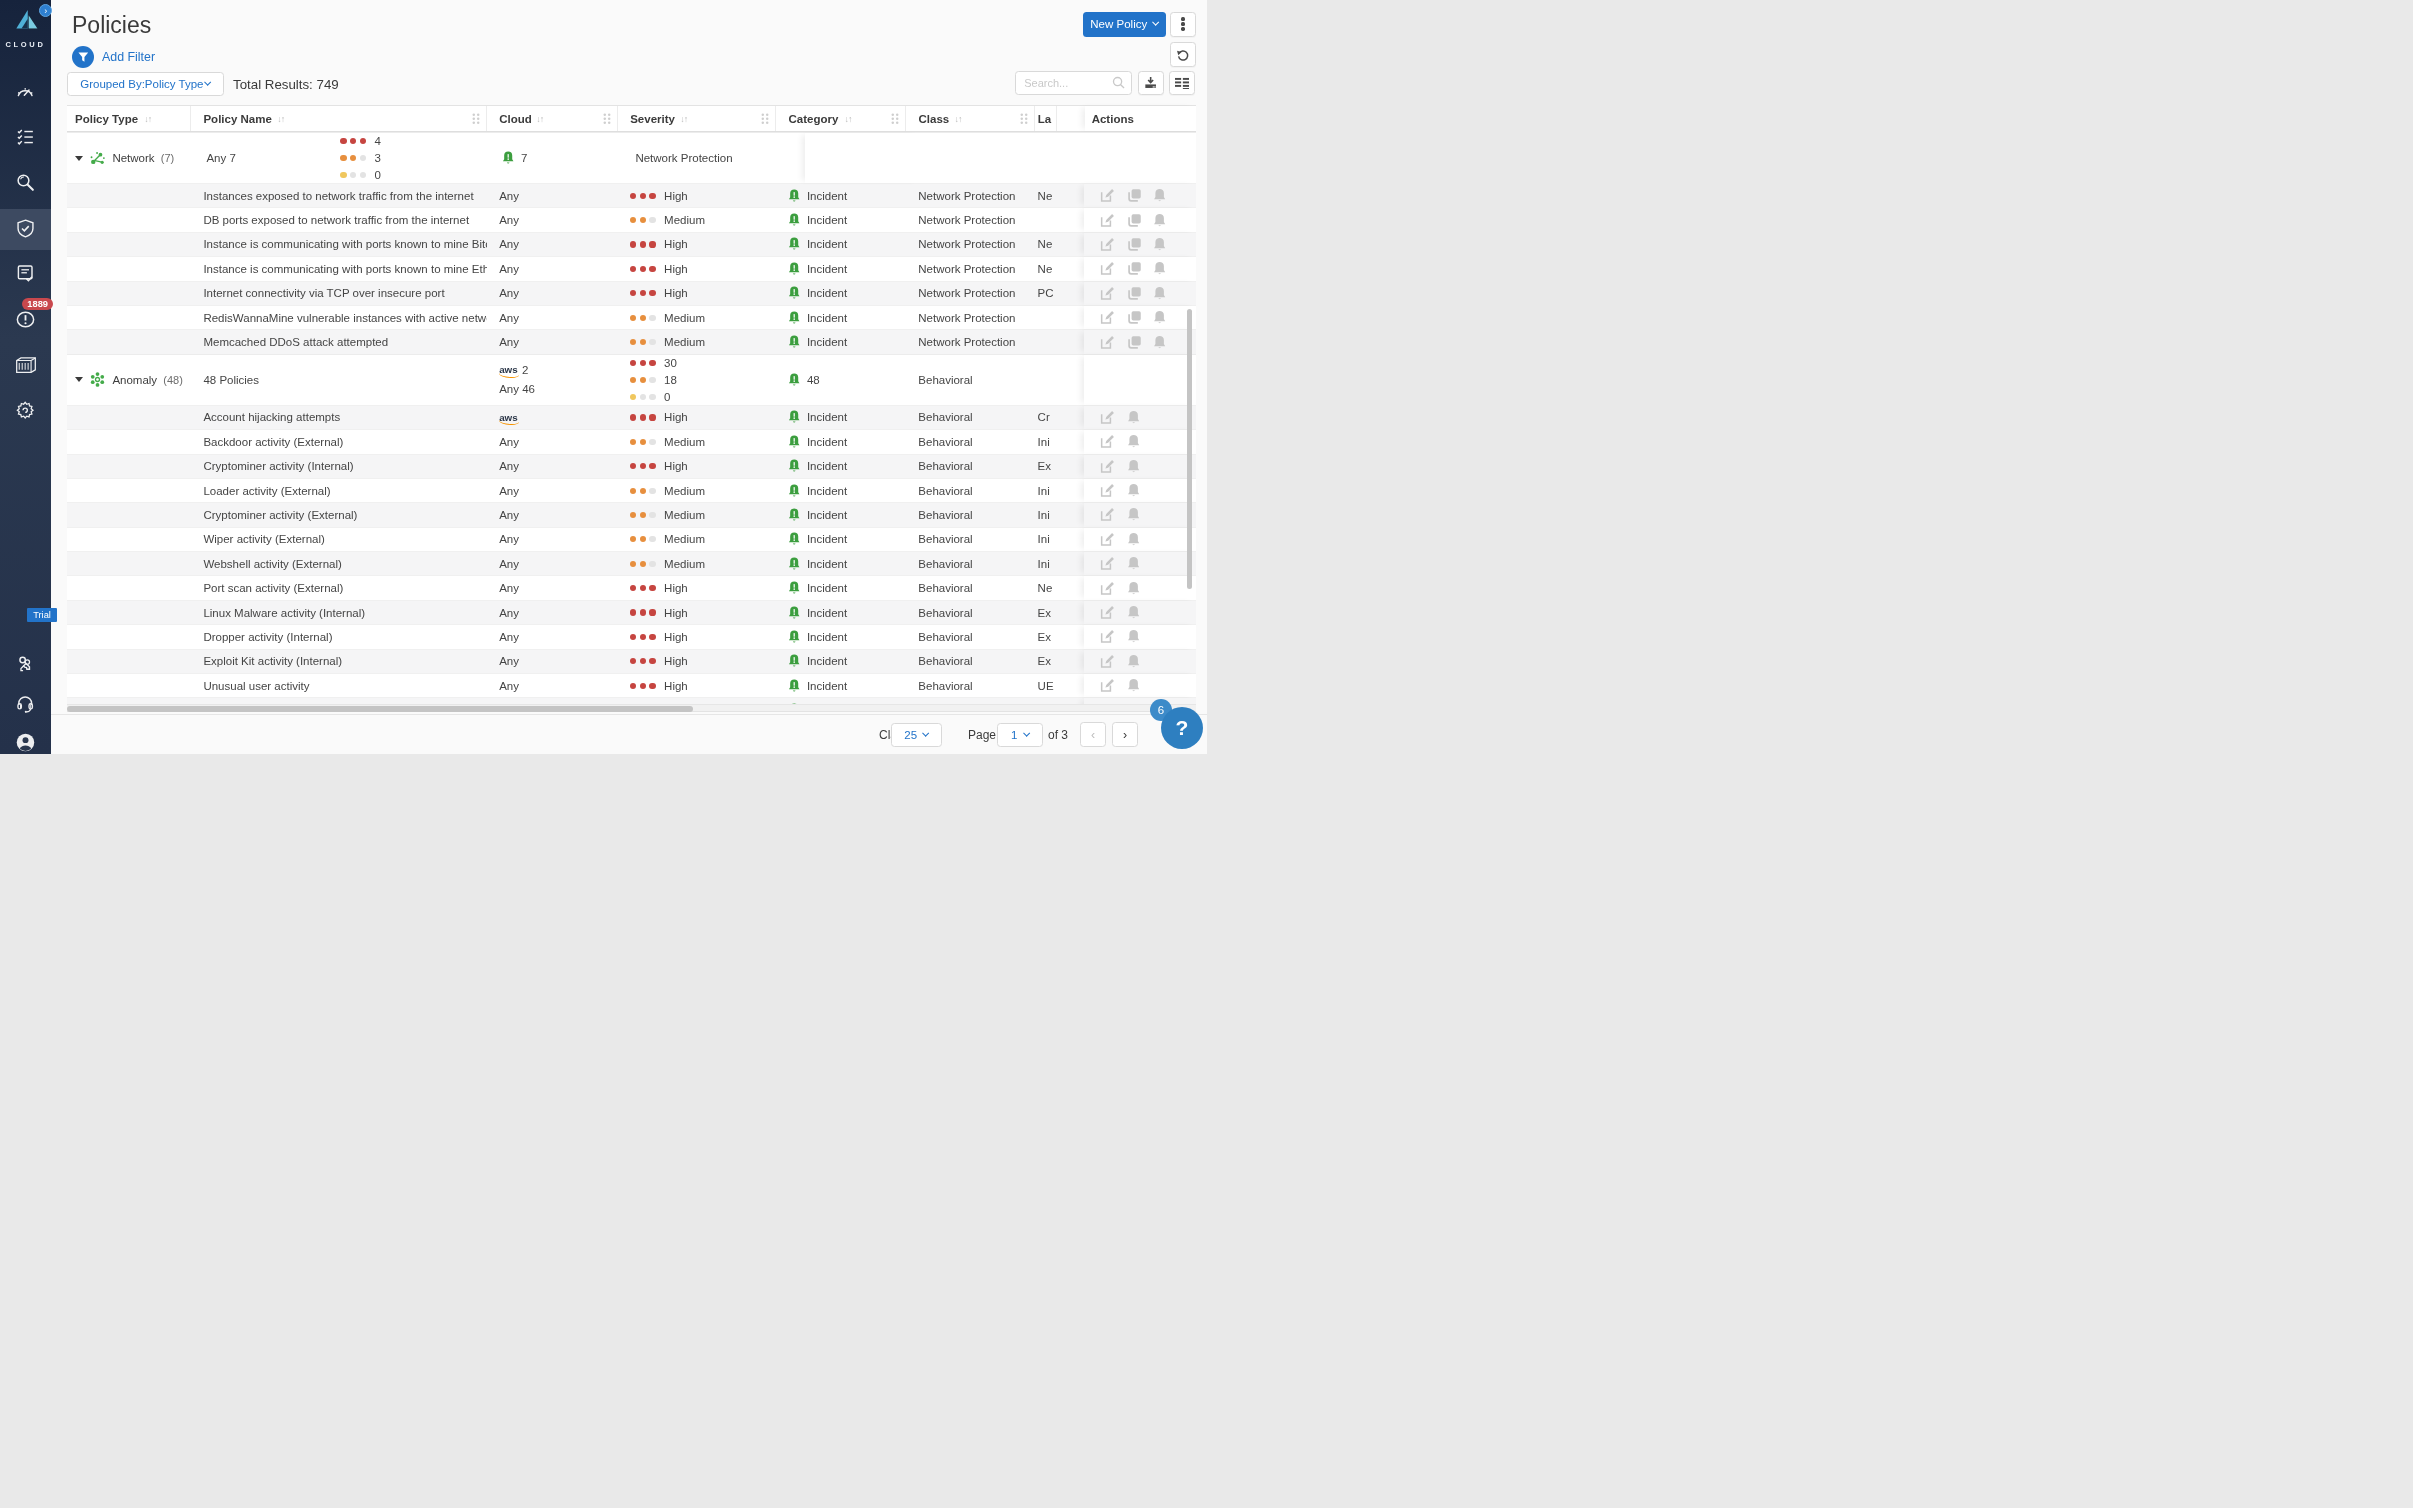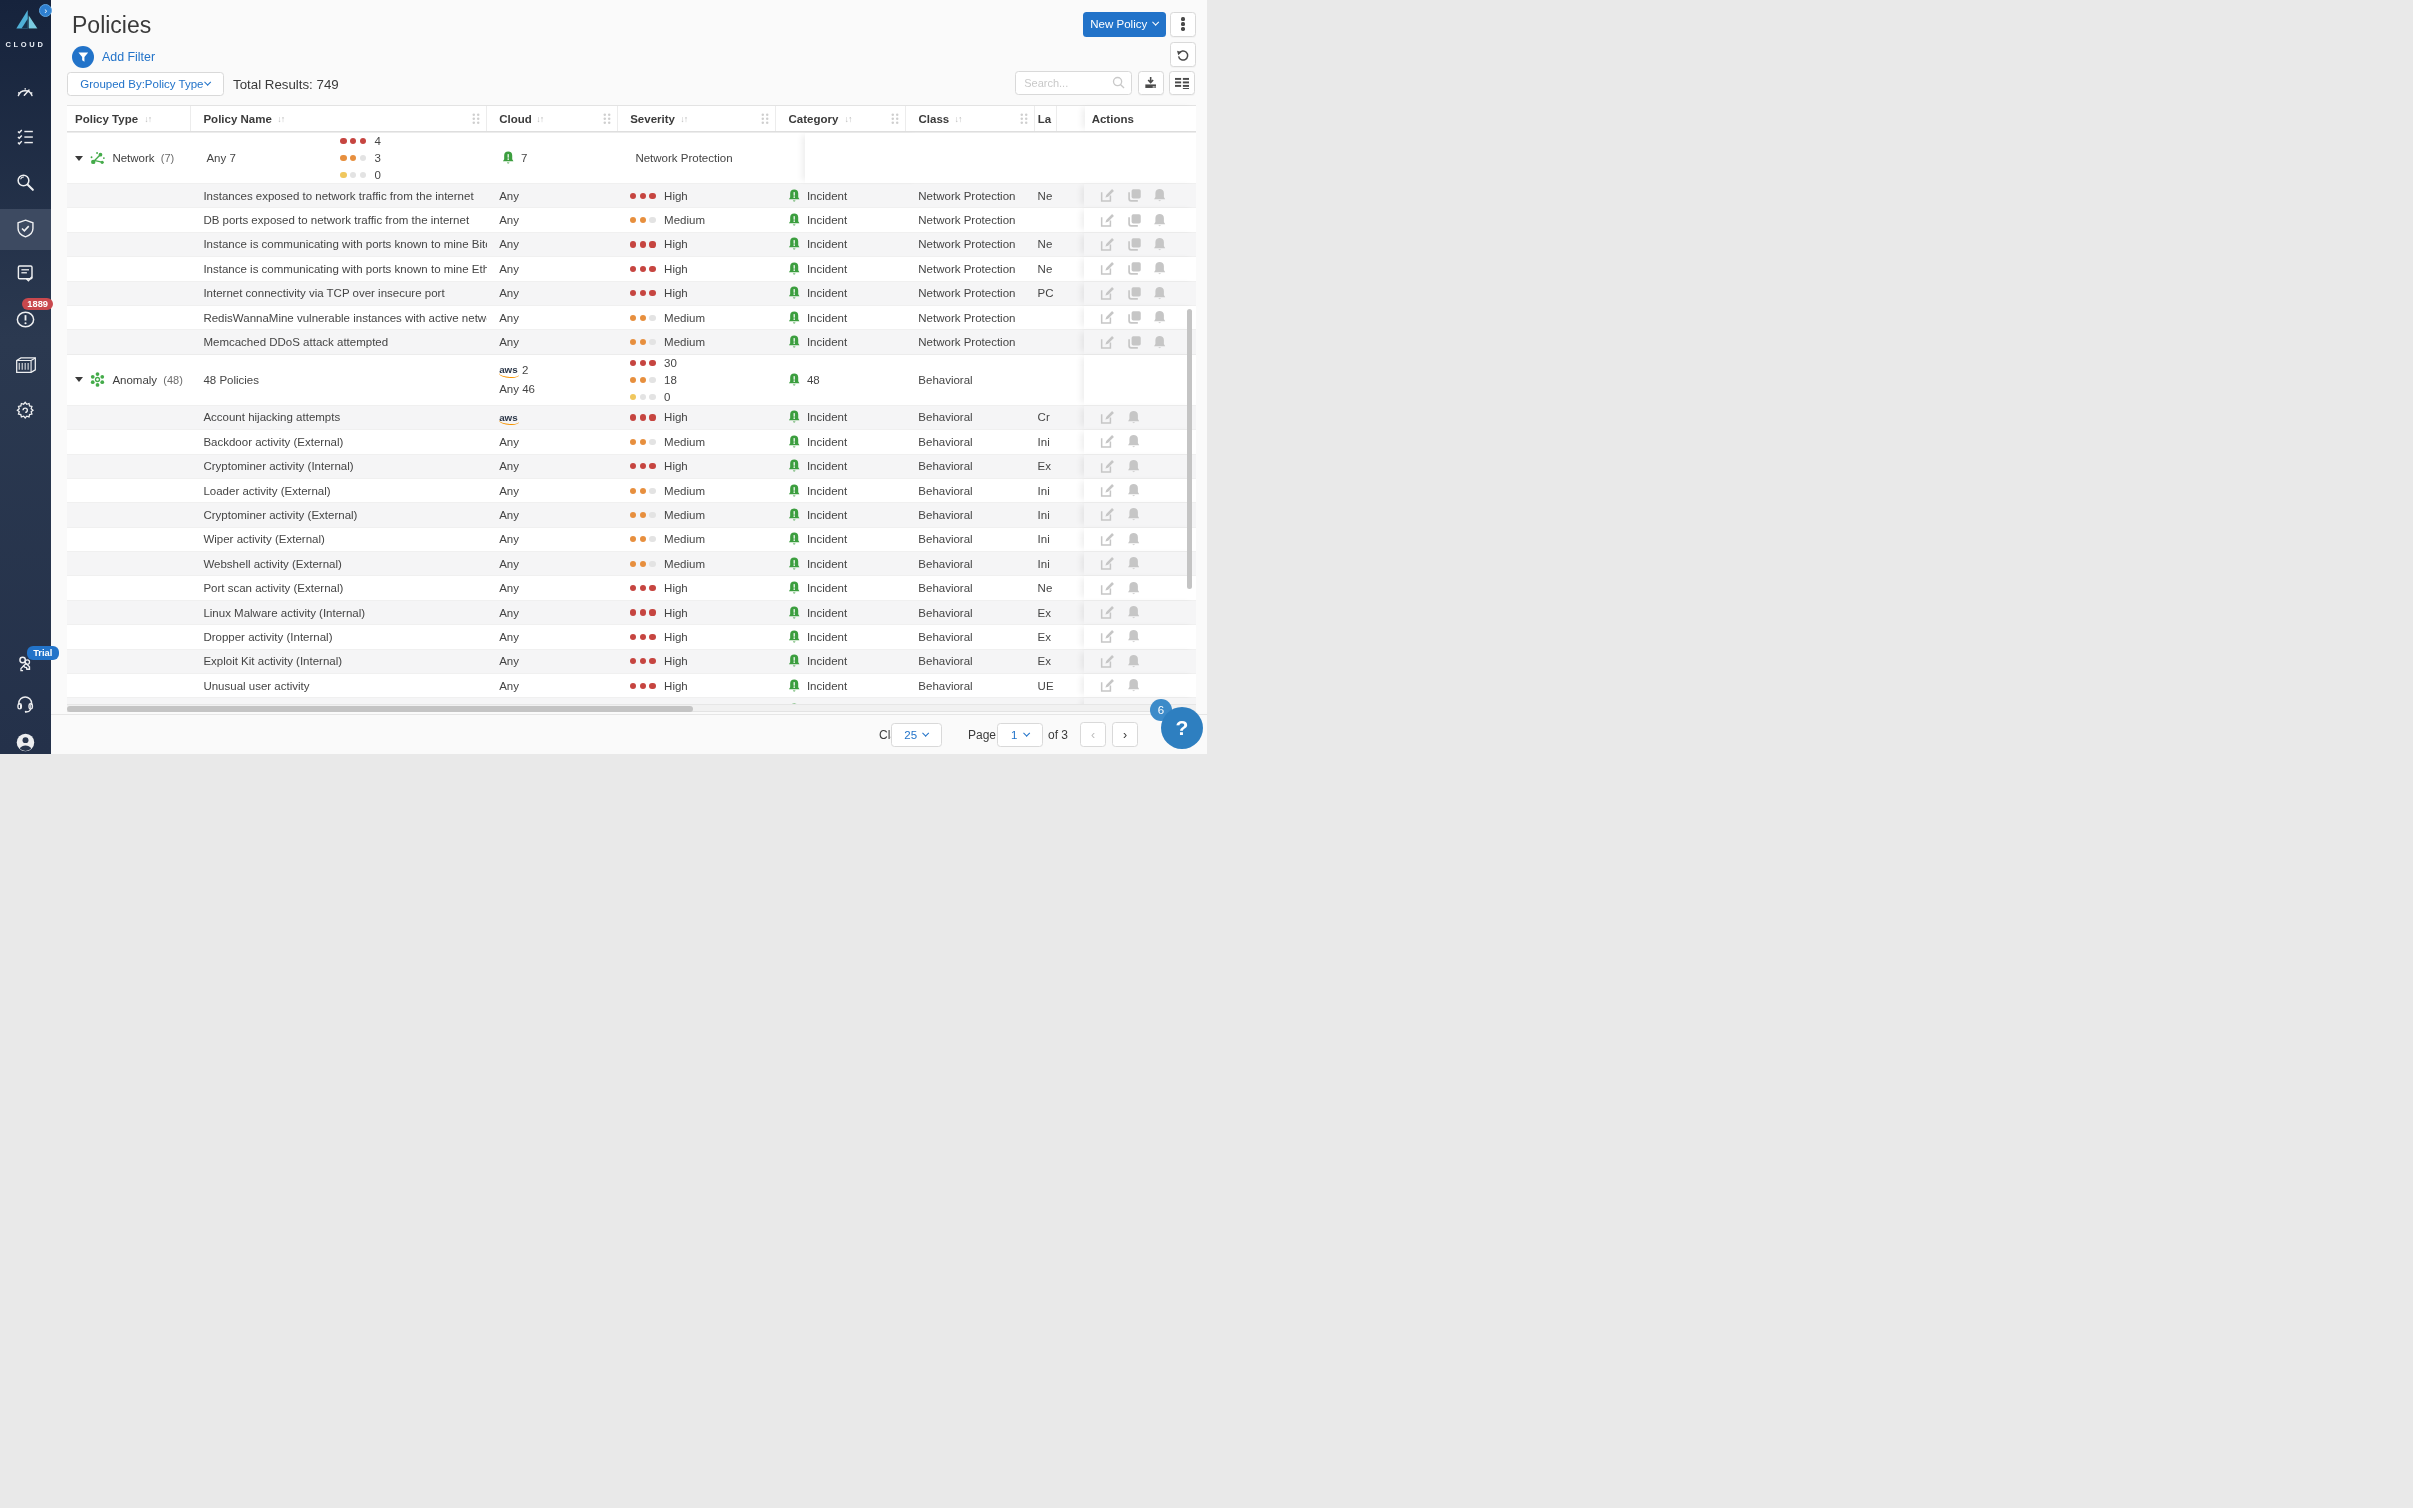--- a/index.html
+++ b/index.html
@@ -11,22 +11,22 @@
     background:linear-gradient(180deg,#16233c 0%,#2b3950 45%,#24314a 100%);z-index:30;}
   .logo{position:absolute;left:0;top:7px;width:51px;text-align:center;}
   .logo-text{display:block;margin-top:2.7px;color:#e9eef5;font-size:7.5px;letter-spacing:2.7px;font-weight:700;}
   .side-toggle{position:absolute;left:39px;top:3.5px;width:13.3px;height:13.3px;border-radius:50%;
     background:#2e7fd0;color:#fff;font-size:9px;line-height:12.4px;text-align:center;z-index:31;border:0.9px solid #5ea4e0;}
   .nav-item{position:absolute;left:0;width:51px;height:41px;display:flex;align-items:center;justify-content:center;}
   .nav-item.active{background:#3d4a61;}
   .nav-item svg{opacity:.92;}
   .badge-alerts{position:absolute;left:22px;top:298px;background:#c9484d;color:#fff;font-size:9.3px;
     font-weight:700;padding:0.9px 5.3px;border-radius:8px;z-index:2;}
-  .badge-trial{position:absolute;left:27px;top:646px;background:#2273c9;color:#fff;font-size:9.3px;
-    font-weight:700;padding:1.8px 6.2px;border-radius:6px;z-index:2;}
+  .badge-trial{position:absolute;left:27px;top:608px;background:#2273c9;color:#fff;font-size:9.3px;
+    font-weight:400;padding:1.8px 6.2px;border-radius:1px;z-index:2;}
 
   
   .page-title{position:absolute;left:72px;top:12.4px;font-size:23px;color:#3a3a3a;font-weight:400;}
   .btn-primary{position:absolute;left:1083px;top:11.5px;width:83px;height:25px;background:#2273c9;color:#fff;
     border:none;border-radius:3.5px;font-size:11.5px;display:flex;align-items:center;justify-content:center;gap:6.2px;cursor:pointer;}
   .btn-icon{position:absolute;background:#fff;border:0.9px solid #d9d9d9;border-radius:3.5px;
     display:flex;align-items:center;justify-content:center;cursor:pointer;box-shadow:0 0.9px 0.9px rgba(0,0,0,.03);}
   .kebab{left:1170px;top:11.5px;width:26px;height:25px;}
   .undo{left:1170px;top:42px;width:26px;height:25px;}
   .vdots{width:3.1px;height:3.1px;border-radius:50%;background:#4a4a4a;box-shadow:0 -4.9px 0 #4a4a4a,0 4.9px 0 #4a4a4a;}

